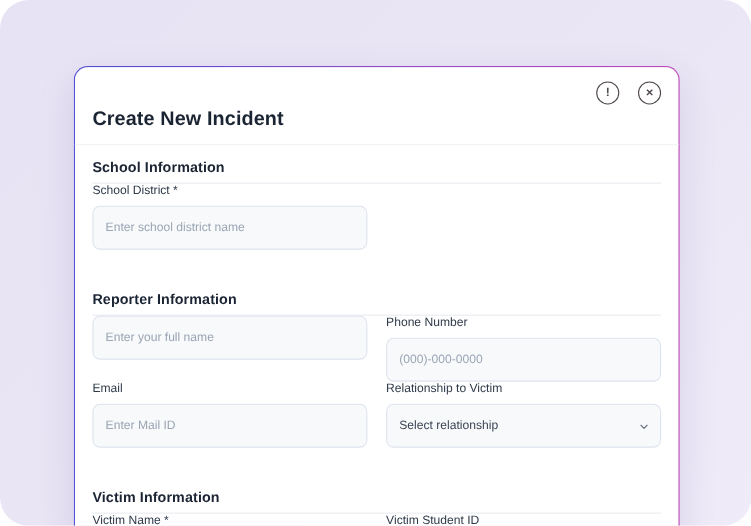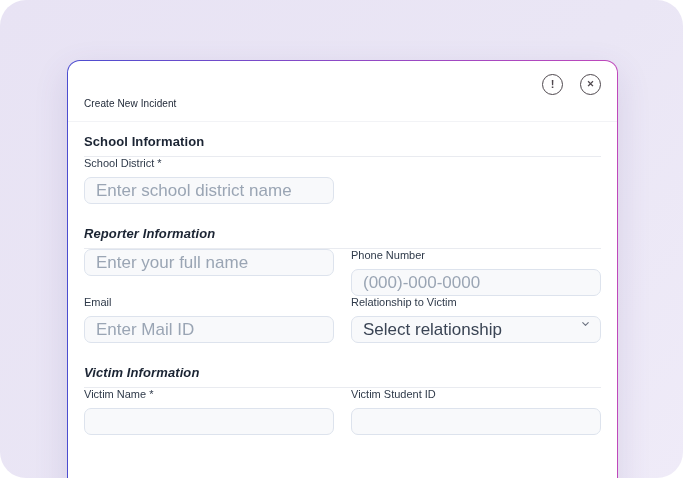--- a/index.html
+++ b/index.html
@@ -19,34 +19,34 @@
   }
   .modal-header{padding:13px 16px 12px 16px;border-bottom:1px solid #f2f3f6;}
   .icon-row{display:flex;justify-content:flex-end;gap:17px;}
   .icon-btn{
     width:21px;height:21px;border:1.6px solid #4e474d;border-radius:50%;
     display:flex;align-items:center;justify-content:center;
     color:#4e474d;cursor:pointer;box-sizing:border-box;background:transparent;
   }
   .icon-btn .glyph{font-size:11px;font-weight:700;line-height:1;}
   .icon-btn .glyph.x{font-size:9px;}
-  .modal-title{font-size:10px;font-weight:400;color:#1b2433;margin-top:3px;letter-spacing:.1px;}
+  .modal-title{font-size:18px;font-weight:700;color:#1b2433;margin-top:3px;letter-spacing:.1px;}
   .modal-body{padding:0 16px;}
   .section-heading{
     font-size:13px;font-weight:700;color:#1b2433;
     padding-bottom:7px;border-bottom:1px solid #e9ebf0;letter-spacing:.1px;
   }
   .mt-sm{margin-top:12px;}
-  .mt-lg{margin-top:22px;font-style:italic;}
+  .mt-lg{margin-top:37px;}
   .field-row{display:grid;grid-template-columns:1fr 1fr;column-gap:17px;margin-top:0;}
   .field label{display:block;font-size:11px;color:#2f3a4a;margin-bottom:8px;font-weight:500;}
   .field input,.field .select{
-    width:100%;height:27px;box-sizing:border-box;
+    width:100%;height:40px;box-sizing:border-box;
     background:#f8f9fb;border:1px solid #dde3ed;border-radius:7px;
-    padding:0 11px;font-size:17px;color:#3a4454;outline:none;
+    padding:0 11px;font-size:11px;color:#3a4454;outline:none;
     font-family:"Liberation Sans",sans-serif;
   }
   .field input::placeholder{color:#9aa5b4;}
   .select-wrap{position:relative;}
   .select{display:flex;align-items:center;color:#9aa5b4;cursor:pointer;}
   .chevron{position:absolute;right:10px;top:50%;transform:translateY(-50%);display:flex;}
 </style>
 </head>
 <body>
 

